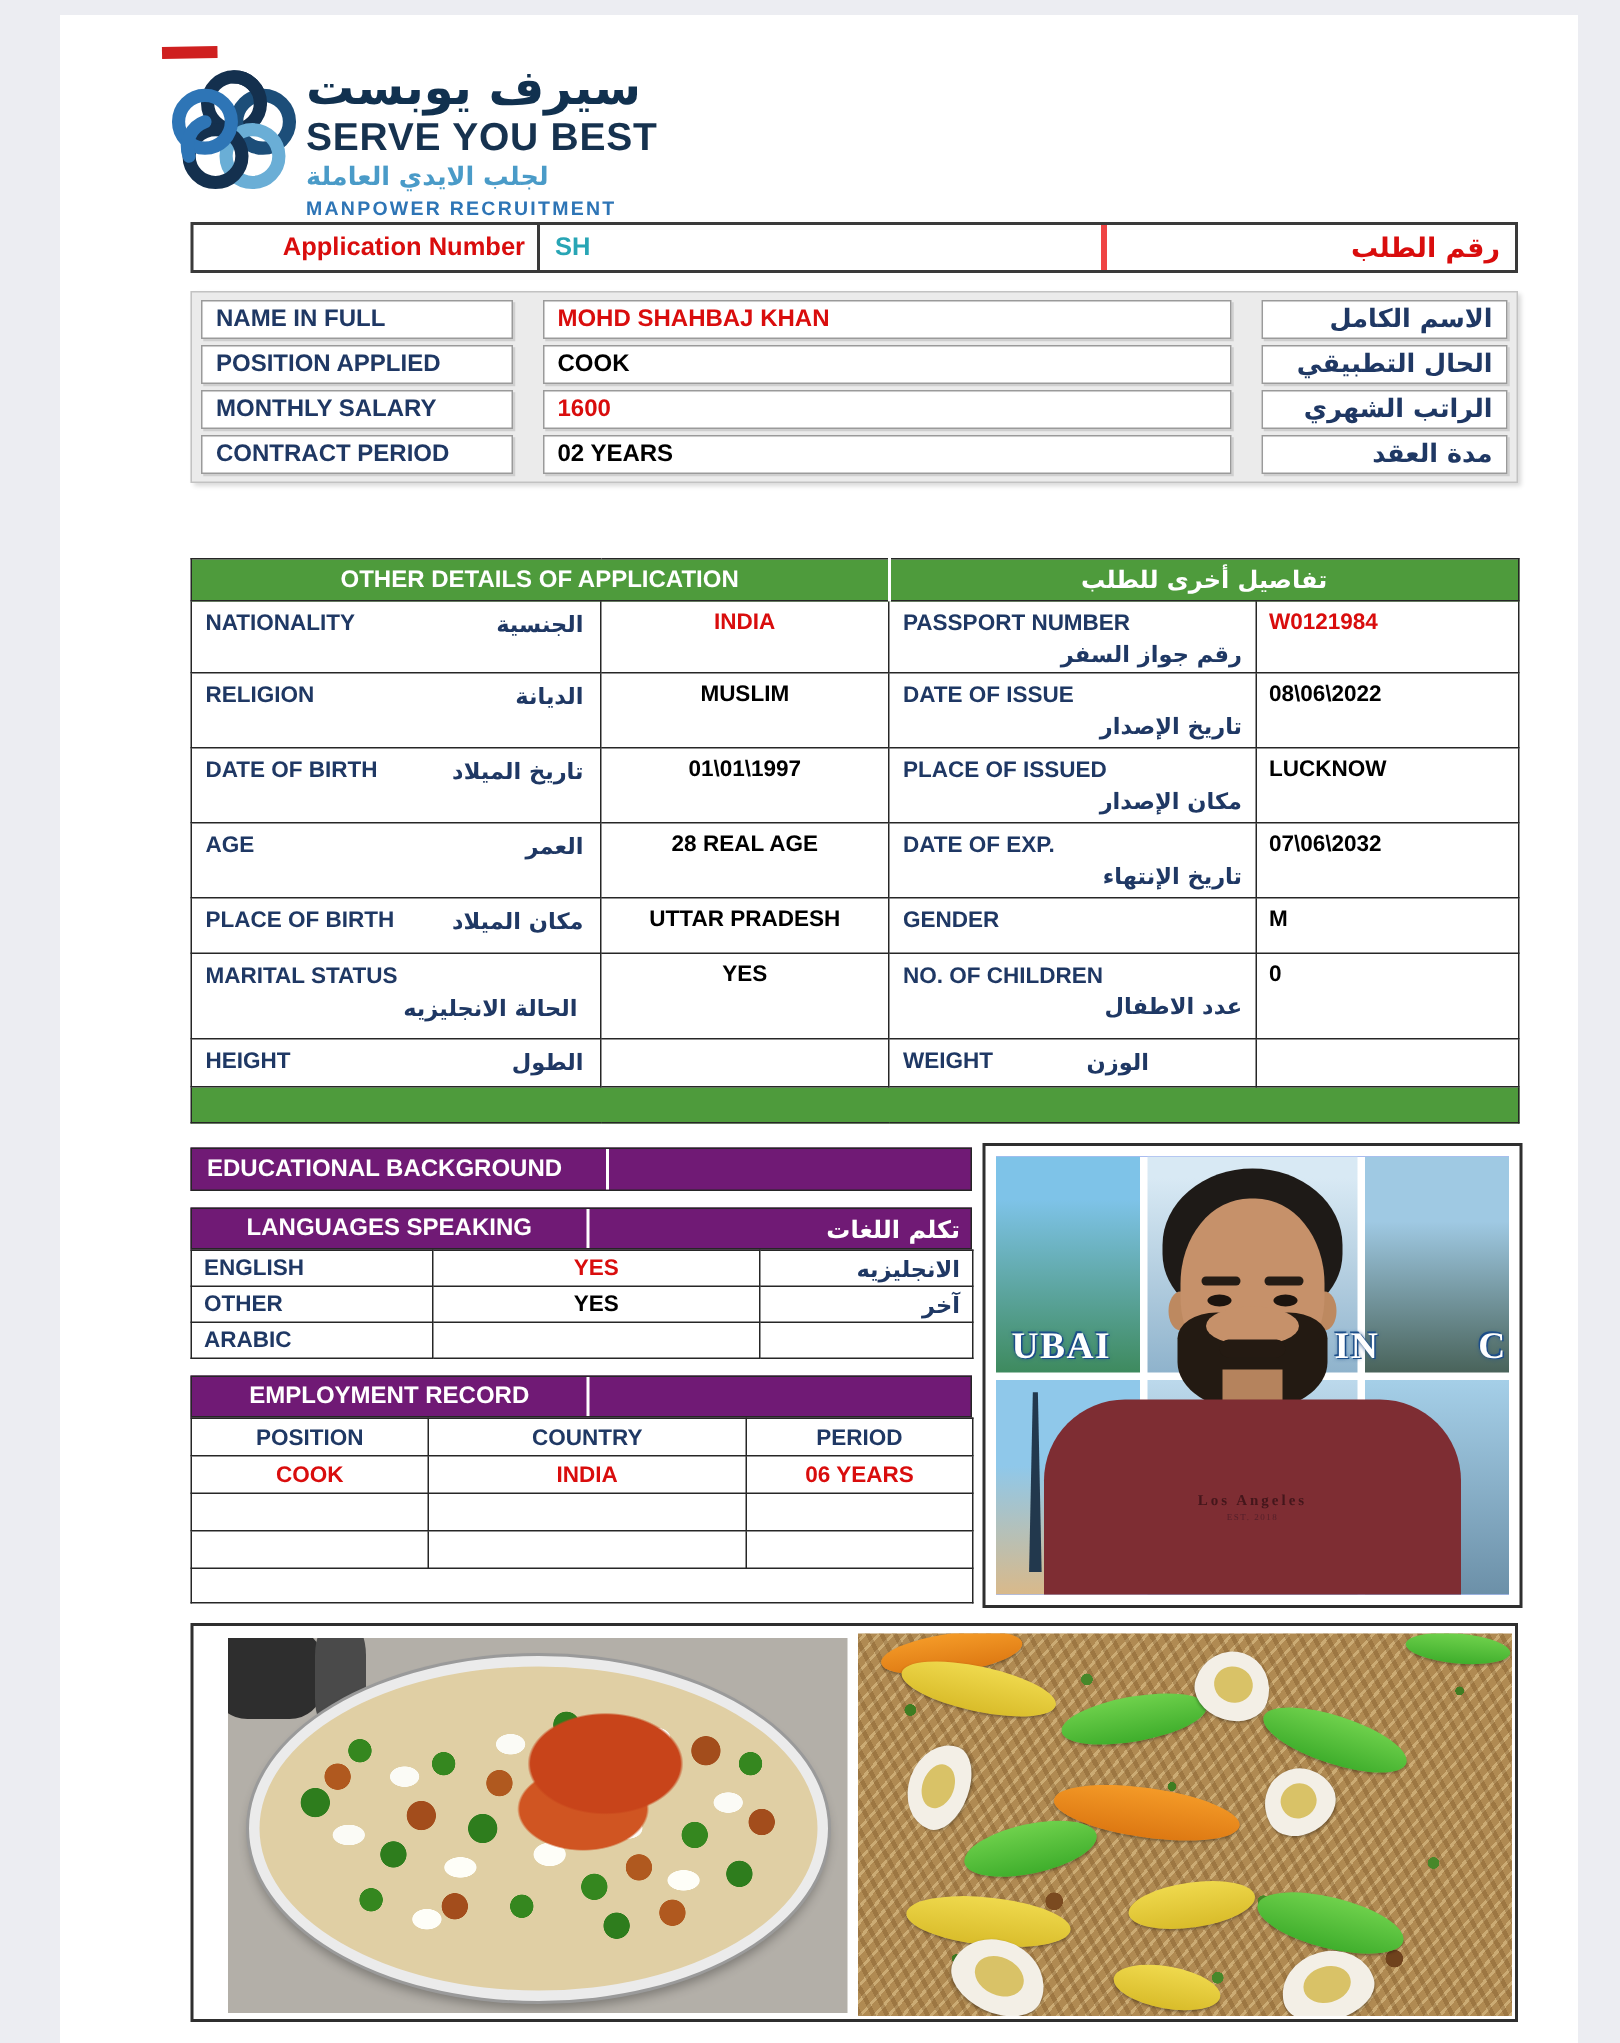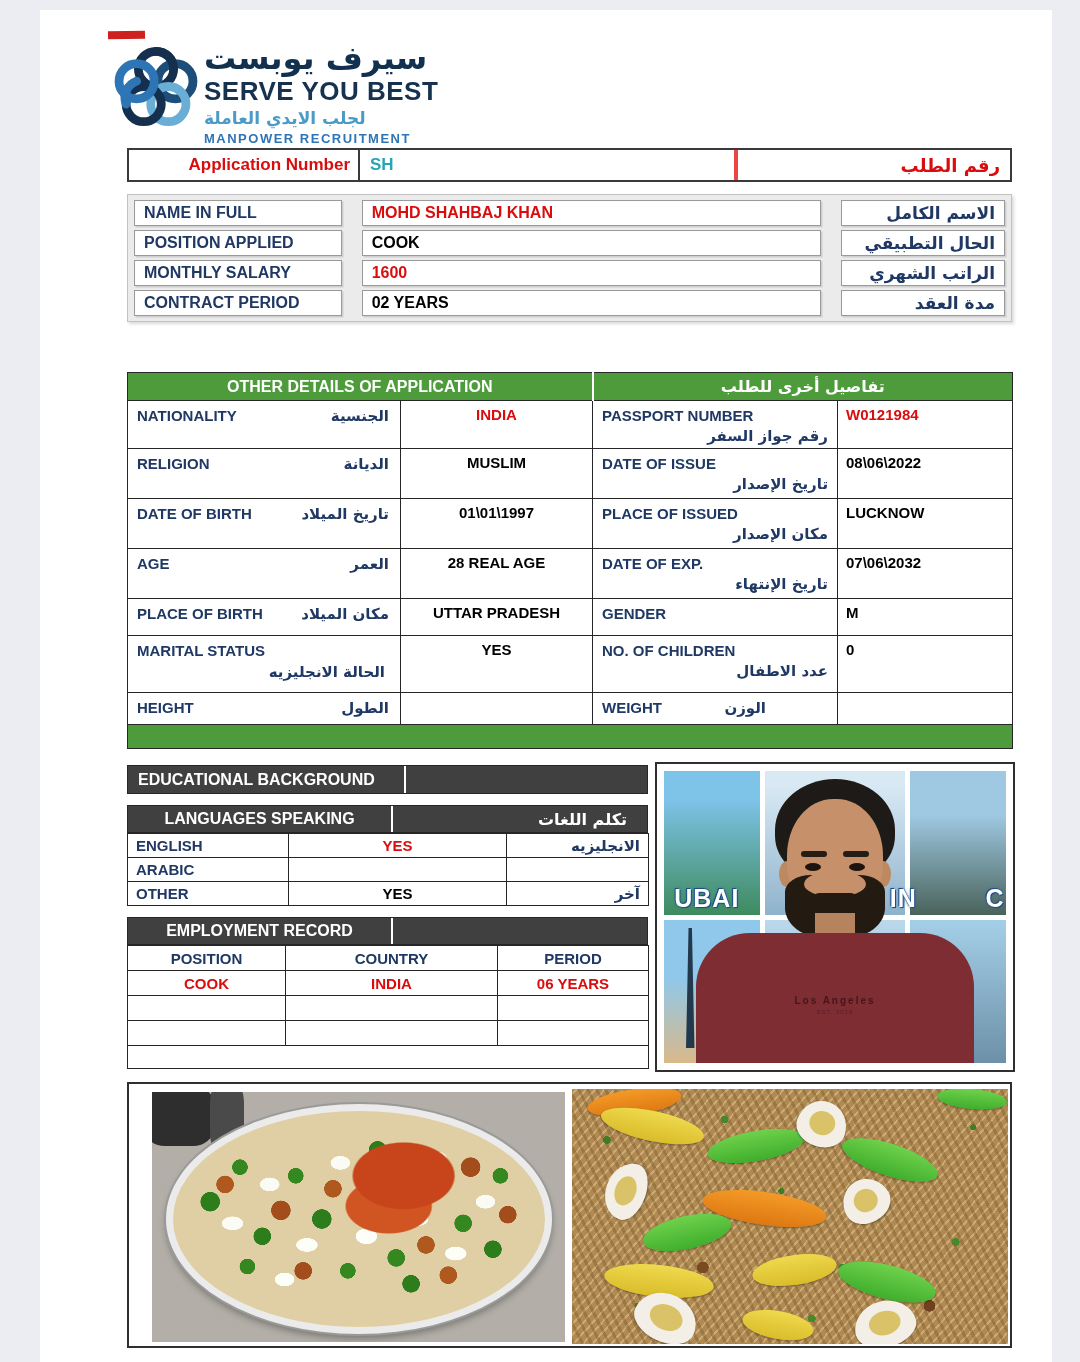--- a/index.html
+++ b/index.html
@@ -53,44 +53,44 @@
   .od-lab2 .en{display:block;color:#1f3864;font-size:15px;padding:5px 0 0 8px;font-weight:bold;}
   .od-lab2 .ar{display:block;color:#1f3864;font-size:15px;text-align:right;padding:3px 8px 0 0;font-weight:bold;}
   td.od-val{text-align:center;font-size:15px;font-weight:bold;padding-top:5px;}
   td.od-val2{font-size:15px;font-weight:bold;padding:5px 0 0 8px;}
   .od-green td{background:#4e9b3c;height:24px;border-top:2px solid #fff;}
   .marital .en{display:block;padding:5px 0 0 8px;color:#1f3864;font-size:15px;font-weight:bold;}
   .marital .ar{display:block;text-align:right;padding:4px 14px 0 0;color:#1f3864;font-size:15px;font-weight:bold;}
   .wgt{padding-right:70px !important;}
 
   
-  .gbar{background:#404040;border:1.5px solid #262626;box-sizing:border-box;display:flex;color:#fff;font-weight:bold;font-size:16px;align-items:center;}
+  .gbar{background:#701a75;border:1.5px solid #262626;box-sizing:border-box;display:flex;color:#fff;font-weight:bold;font-size:16px;align-items:center;}
   .edu-bar{left:127px;top:765px;width:521px;height:29px;}
   .edu-left{width:278px;padding-left:10px;box-sizing:border-box;border-right:2px solid #fff;height:100%;display:flex;align-items:center;}
   .edu-right{flex:1;height:100%;}
   .lang-head{left:127px;top:805px;width:521px;height:28px;}
   .lh-left{width:263px;border-right:2px solid #fff;height:100%;display:flex;align-items:center;justify-content:center;text-align:center;}
-  .lh-right{flex:1;height:100%;display:flex;align-items:center;justify-content:flex-end;padding-right:20px;box-sizing:border-box;}
+  .lh-right{flex:1;height:100%;display:flex;align-items:center;justify-content:flex-end;padding-right:7px;box-sizing:border-box;}
   .emp-head{left:127px;top:917px;width:521px;height:28px;}
 
   
   table.lang{left:127px;top:833px;width:521px;position:absolute;border-collapse:collapse;table-layout:fixed;}
   table.lang td{border:1.5px solid #262626;height:24px;font-size:15px;font-weight:bold;padding:0 8px;vertical-align:middle;box-sizing:border-box;}
   .lt-en{color:#1f3864;}
   .lt-val{text-align:center;}
   .lt-ar{text-align:right;color:#1f3864;}
 
   
   table.emp{left:127px;top:945px;width:521px;position:absolute;border-collapse:collapse;table-layout:fixed;}
   table.emp td{border:1.5px solid #262626;height:25px;font-size:15px;font-weight:bold;text-align:center;vertical-align:middle;box-sizing:border-box;}
   .emp-col{color:#1f3864;}
 
   
   .photo-box{left:655px;top:762px;width:360px;height:310px;border:2px solid #2f2f2f;background:#fff;padding:7px;box-sizing:border-box;}
-  .photo{position:relative;width:100%;height:100%;overflow:hidden;background:#1d4ed8;}
+  .photo{position:relative;width:100%;height:100%;overflow:hidden;background:#1d4ed8;font-family:Liberation Serif, serif;}
   .bk-grid{position:absolute;inset:0;display:grid;grid-template-columns:1fr 1.45fr 1fr;grid-template-rows:1fr 1fr;gap:5px;background:#fff;}
   .t1{background:linear-gradient(180deg,#7ec3e8 20%,#3e8a5e);}
   .t2{background:linear-gradient(180deg,#d8e9f4 10%,#8fb3cc);position:relative;}
   .t3{background:linear-gradient(180deg,#9fc9e3 30%,#49635a);}
   .t4{background:linear-gradient(180deg,#8fc8ea 40%,#d9b98a);position:relative;}
   .t5{background:linear-gradient(180deg,#bcd9ec,#7596ad);}
   .t6{background:linear-gradient(180deg,#a5cfe8,#6c90a8);}
   .eiffel{position:absolute;left:50%;top:12%;width:46px;height:80px;transform:translateX(-50%);background:#5a6e80;clip-path:polygon(46% 0,54% 0,72% 70%,100% 100%,0 100%,28% 70%);}
   .burj{position:absolute;left:20%;top:6%;width:14px;height:120px;background:#22384d;clip-path:polygon(38% 0,62% 0,80% 100%,20% 100%);}
   .bk-band{position:absolute;left:0;top:36%;width:100%;height:15%;display:flex;align-items:center;}
@@ -375,28 +375,28 @@
       <col style="width:218px">
       <col style="width:142px">
     </colgroup>
   <tbody>
       <tr>
     <td class="lt-en">ENGLISH</td>
     <td class="lt-val red">YES</td>
     <td class="lt-ar ar">الانجليزيه</td>
   </tr>
   <tr>
+    <td class="lt-en">OTHER</td>
+    <td class="lt-val">YES</td>
+    <td class="lt-ar ar">آخر</td>
+  </tr>
+  <tr>
     <td class="lt-en">ARABIC</td>
     <td class="lt-val"></td>
     <td class="lt-ar ar"></td>
-  </tr>
-  <tr>
-    <td class="lt-en">OTHER</td>
-    <td class="lt-val">YES</td>
-    <td class="lt-ar ar">آخر</td>
   </tr>
 </tbody>
   </table>
 
 <div class="abs gbar emp-head">
   <div class="lh-left">EMPLOYMENT RECORD</div>
 </div>
 <table class="emp">
   <colgroup>
       <col style="width:158px">

